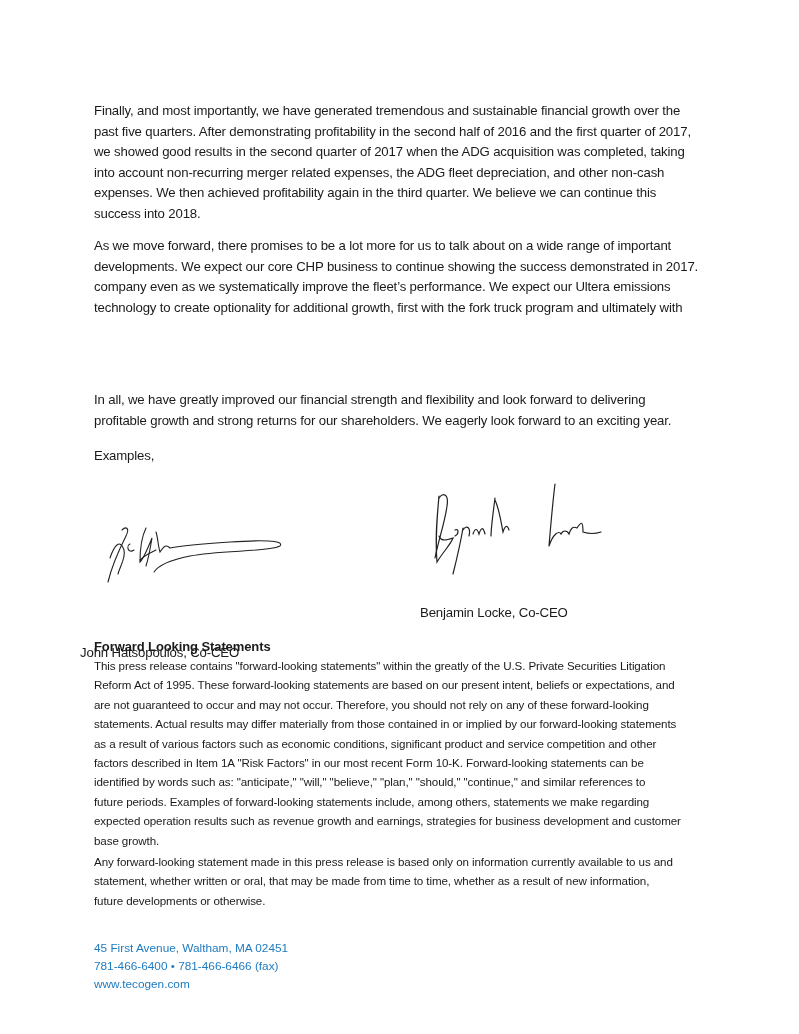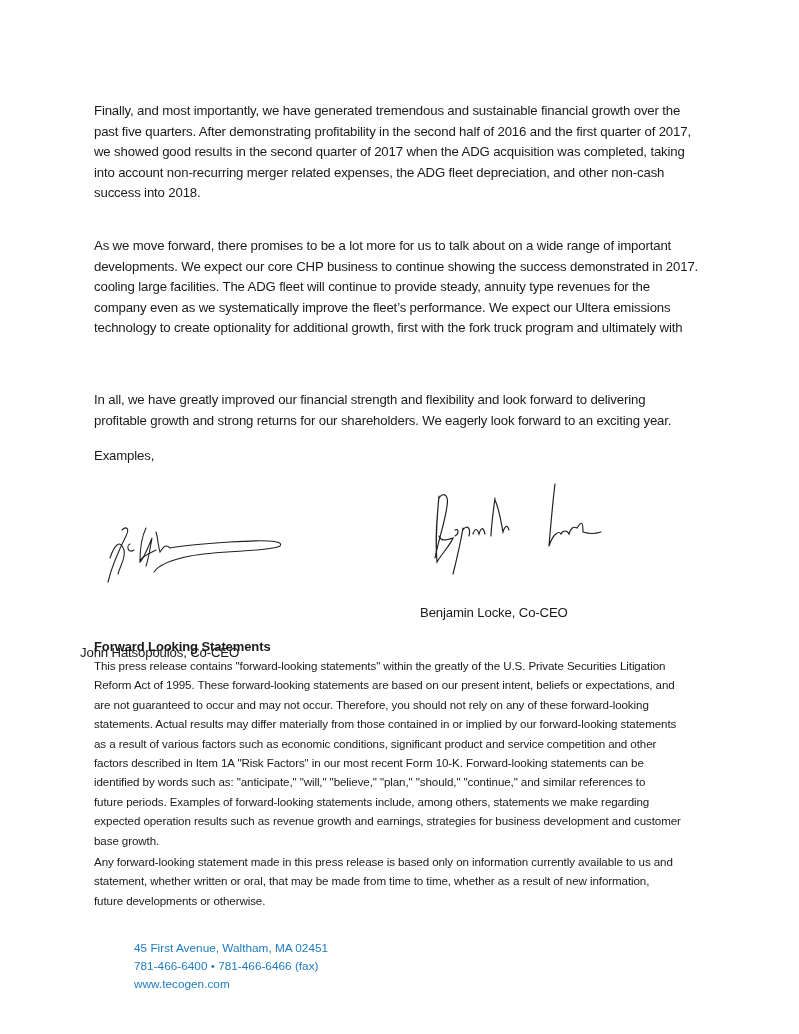--- a/index.html
+++ b/index.html
@@ -16,27 +16,27 @@
   .sig { position:absolute; }
 </style>
 </head>
 <body>
 
 <div class="para body-text" style="top:101px;">
   <span class="line">Finally, and most importantly, we have generated tremendous and sustainable financial growth over the</span>
   <span class="line">past five quarters. After demonstrating profitability in the second half of 2016 and the first quarter of 2017,</span>
   <span class="line">we showed good results in the second quarter of 2017 when the ADG acquisition was completed, taking</span>
   <span class="line">into account non-recurring merger related expenses, the ADG fleet depreciation, and other non-cash</span>
+  <span class="line">expenses.  We then achieved profitability again in the third quarter. We believe we can continue this</span>
   <span class="line">success into 2018.</span>
 </div>
 
 <div class="para body-text" style="top:236px;">
   <span class="line">As we move forward, there promises to be a lot more for us to talk about on a wide range of important</span>
   <span class="line">developments. We expect our core CHP business to continue showing the success demonstrated in 2017.</span>
-  <span class="line">cooling large facilities.  The ADG fleet will continue to provide steady, annuity type revenues for the</span>
   <span class="line">company even as we systematically improve the fleet’s performance.  We expect our Ultera emissions</span>
   <span class="line">technology to create optionality for additional growth, first with the fork truck program and ultimately with</span>
 </div>
 
 <div class="para body-text" style="top:390px;">
   <span class="line">In all, we have greatly improved our financial strength and flexibility and look forward to delivering</span>
   <span class="line">profitable growth and strong returns for our shareholders. We eagerly look forward to an exciting year.</span>
 </div>
 
 <div class="para body-text" style="top:446px;">Examples,</div>
@@ -81,17 +81,17 @@
   <span class="line">expected operation results such as revenue growth and earnings, strategies for business development and customer</span>
   <span class="line">base growth.</span>
 </div>
 
 <div class="para small-text" style="top:852px; width:660px;">
   <span class="line">Any forward-looking statement made in this press release is based only on information currently available to us and</span>
   <span class="line">statement, whether written or oral, that may be made from time to time, whether as a result of new information,</span>
   <span class="line">future developments or otherwise.</span>
 </div>
 
-<div class="footer" style="color: rgb(31, 123, 191); margin-left: 40px;">
+<div class="footer" style="color: rgb(31, 123, 191);">
   <span>45 First Avenue, Waltham, MA  02451</span>
   <span>781-466-6400 • 781-466-6466 (fax)</span>
   <span>www.tecogen.com</span>
 </div>
 
 </body></html>

